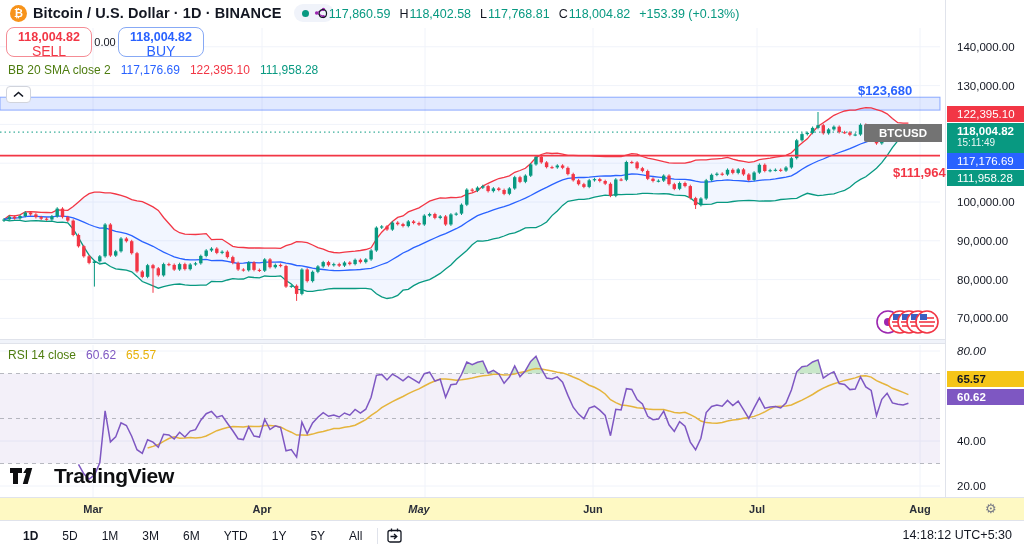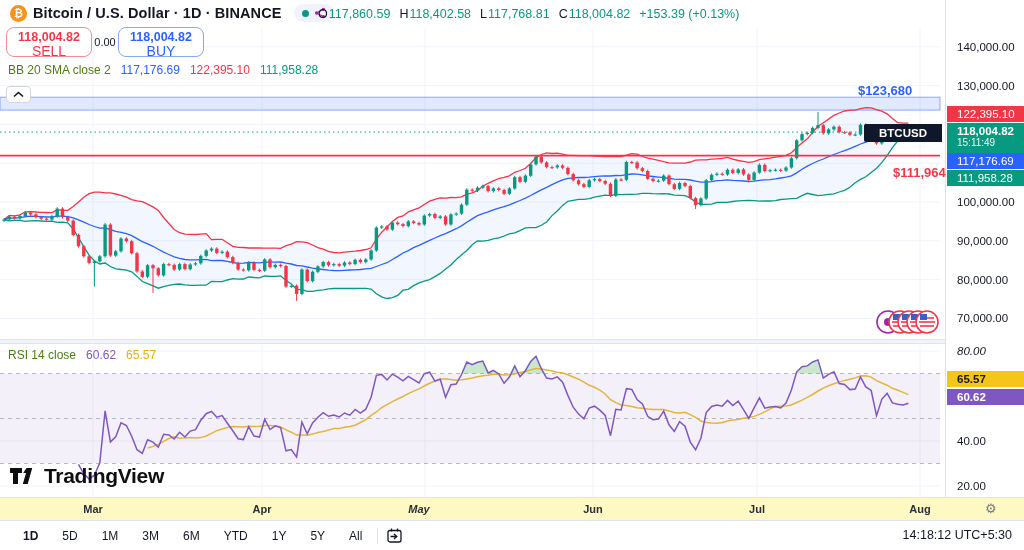--- a/index.html
+++ b/index.html
@@ -47,36 +47,36 @@
   .c-blue { color:#2962ff; } .c-red { color:#f23645; } .c-green { color:#089981; }
   .c-purple { color:#7e57c2; } .c-yellow { color:#e7b10a; }
 
   
   #collapse-btn { position:absolute; left:6px; top:86px; width:25px; height:17px; background:#fff; border:1px solid #d1d4dc; border-radius:4px; display:flex; align-items:center; justify-content:center; z-index:5; cursor:pointer; }
 
   
   .anno { position:absolute; z-index:4; font-weight:bold; white-space:nowrap; }
   #res-label { left:858px; top:83px; font-size:13px; color:#2962ff; }
   #sup-label { left:893px; top:165px; font-size:13px; color:#f23645; }
-  #sym-tag { left:864px; top:124px; width:78px; height:18px; background:#0f172a; color:#fff; font-size:11.5px; font-weight:bold; text-align:center; line-height:18px; border-radius:2px 0 0 2px; }
+  #sym-tag { left:864px; top:124px; width:78px; height:18px; background:#737373; color:#fff; font-size:11.5px; font-weight:bold; text-align:center; line-height:18px; border-radius:2px 0 0 2px; }
 
   
   #pane-sep { position:absolute; left:0; top:339px; width:1024px; height:5px; background:#f0f3fa; border-top:1px solid #e0e3eb; border-bottom:1px solid #e0e3eb; z-index:2; }
   #time-axis { position:absolute; left:0; top:497px; width:1024px; height:23px; background:#fef9c3; border-top:1px solid #e0e3eb; z-index:3; }
   .month-lbl { position:absolute; top:5px; transform:translateX(-50%); font-size:11px; font-weight:bold; color:#2a2e39; }
   #axis-gear { position:absolute; left:985px; top:3px; font-size:13px; color:#787b86; cursor:pointer; }
 
   #toolbar { position:absolute; left:0; top:520px; width:1024px; height:30px; background:#fff; border-top:1px solid #e0e3eb; z-index:3; display:flex; align-items:center; }
   .range-item { font-size:12px; color:#131722; padding:4px 7px; margin-left:10px; border-radius:4px; cursor:pointer; }
   .range-item.active { font-weight:bold; }
   .tb-div { width:1px; height:16px; background:#e0e3eb; margin:0 8px; }
   #clock { position:absolute; right:12px; top:7px; font-size:12.5px; color:#131722; cursor:pointer; }
 
   
-  #tv-logo { position:absolute; left:10px; top:464px; display:flex; align-items:center; gap:7px; z-index:5; cursor:pointer; }
+  #tv-logo { position:absolute; left:10px; top:464px; display:flex; align-items:center; gap:17px; z-index:5; cursor:pointer; }
   #tv-logo .word { font-size:21px; font-weight:bold; color:#0e0f11; letter-spacing:-.3px; }
 </style>
 </head>
 <body>
 
 <div id="app">
 
   <svg id="chart-svg" width="945" height="550" viewBox="0 0 945 550">
       <line x1="93" y1="28" x2="93" y2="338" stroke="#f0f3fa"></line>
       <line x1="93" y1="345" x2="93" y2="497" stroke="#f0f3fa"></line>

